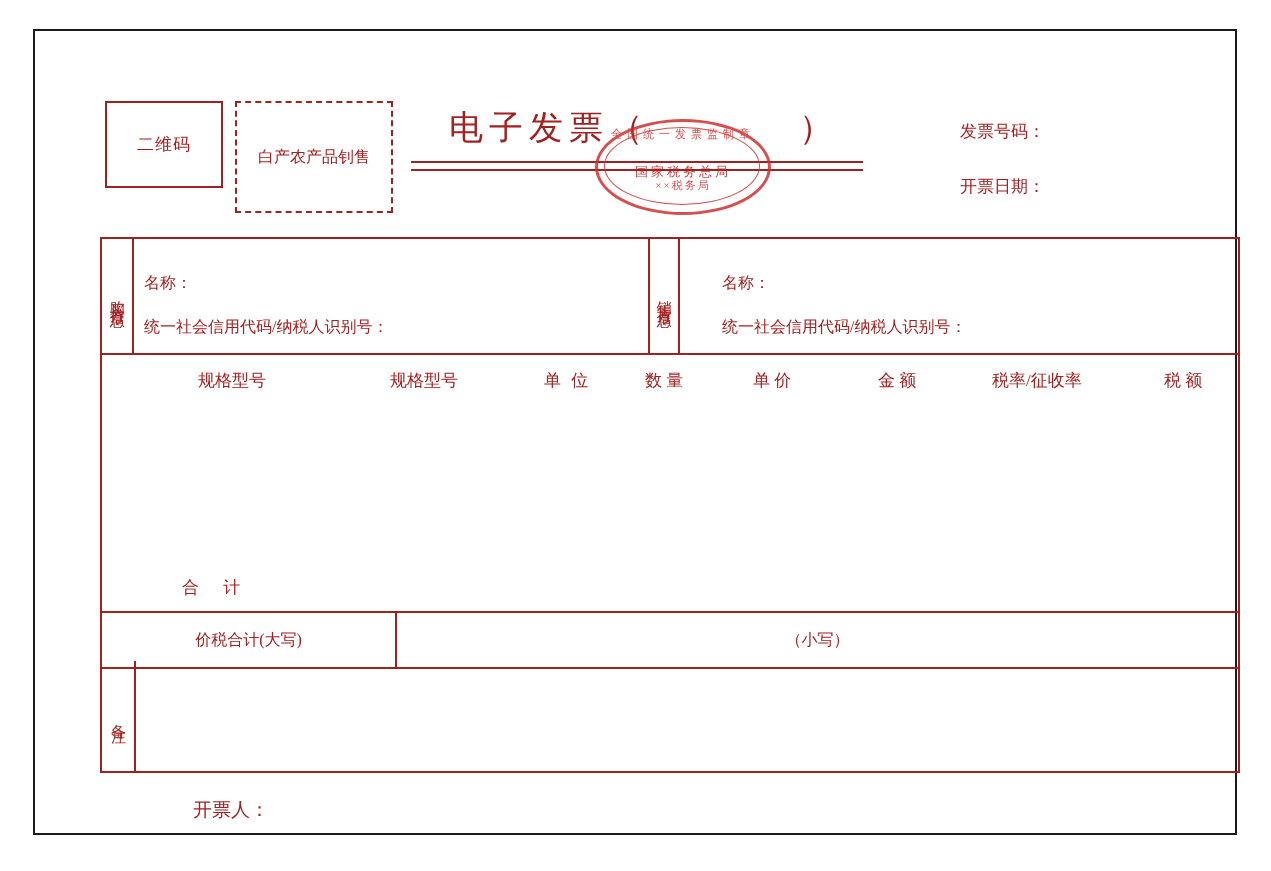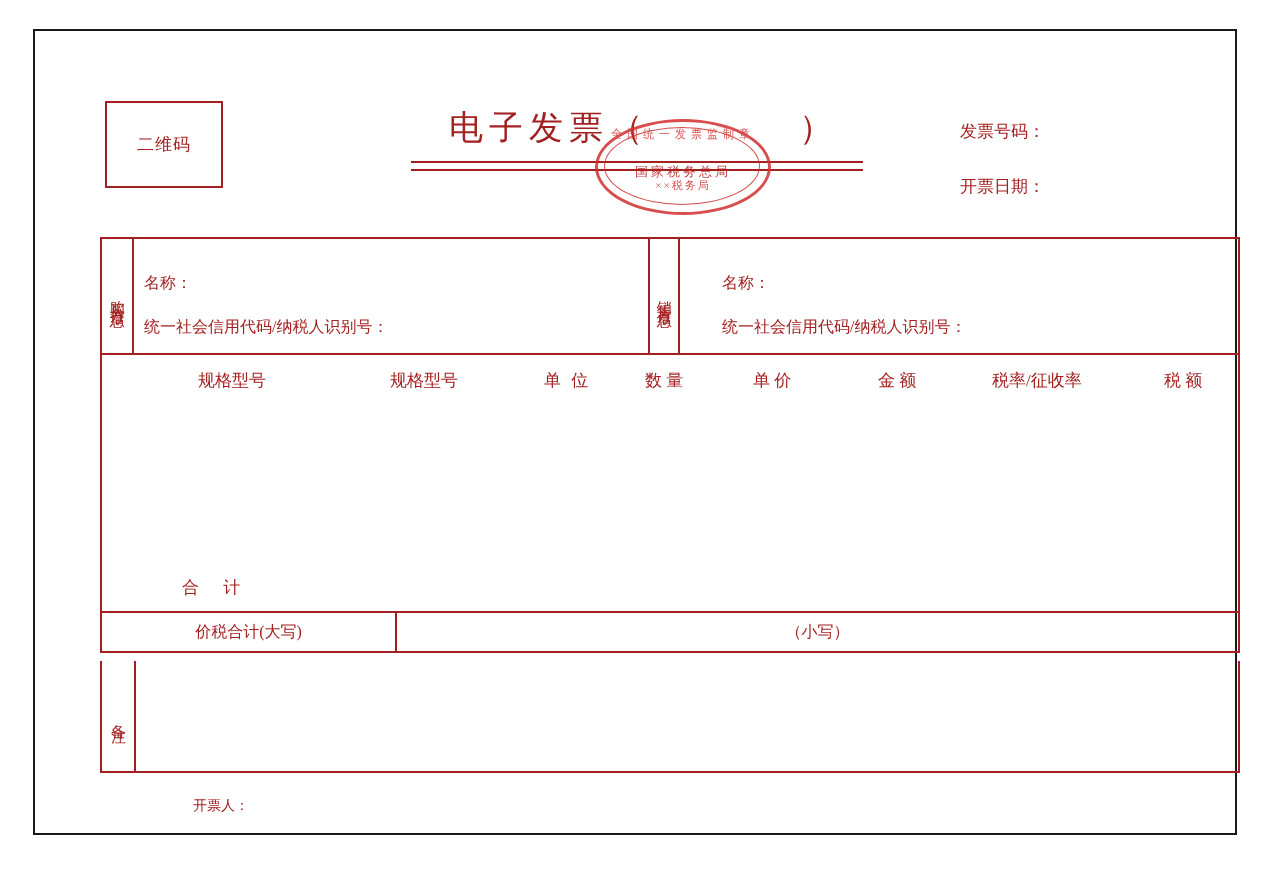--- a/index.html
+++ b/index.html
@@ -217,21 +217,21 @@
     font-size: 17px;
     letter-spacing: 10px;
   }
 
   
   .amount-row {
     position: absolute;
     left: 65px;
     top: 582px;
     width: 1140px;
-    height: 40px;
+    height: 56px;
     border: 2px solid #a32020;
     border-top: none;
     box-sizing: border-box;
   }
   .amount-row .divider {
     position: absolute;
     left: 293px;
     top: 0;
     width: 0;
     height: 100%;
@@ -286,33 +286,36 @@
     writing-mode: vertical-rl;
     font-size: 15px;
     letter-spacing: 4px;
   }
 
   
   .footer {
     position: absolute;
     left: 158px;
     top: 766px;
-    font-size: 14px;
+    font-size: 19px;
   }
 </style>
 </head>
 <body>
 
 <div class="page">
   <div class="outer-frame">
 
     <div class="qr-box">
       <span>二维码</span>
     </div>
 
+    <div class="dashed-box">
+      <span>白产农产品钊售</span>
+    </div>
 
     <div class="title-block">
       <div class="main-title">
         <span>电子发票（</span><span style="display:inline-block;width:150px;"></span><span>）</span>
       </div>
       <div class="title-rule r1"></div>
       <div class="title-rule r2"></div>
     </div>
 
     <div class="seal">

